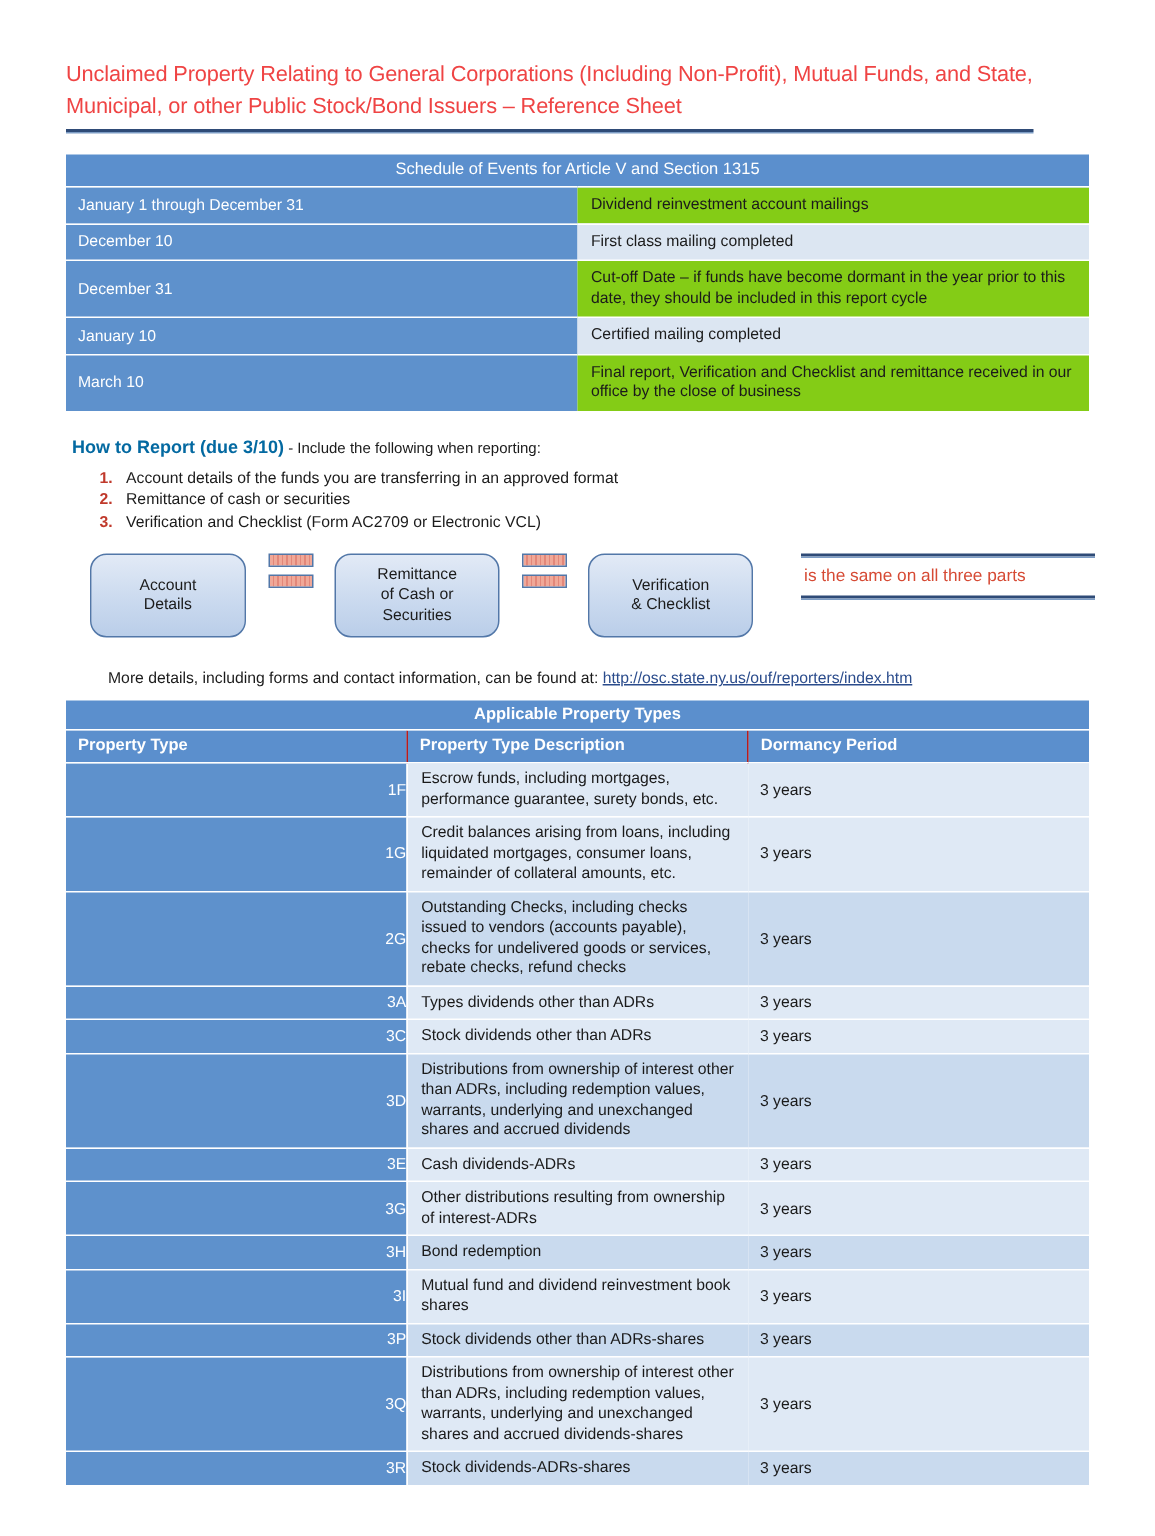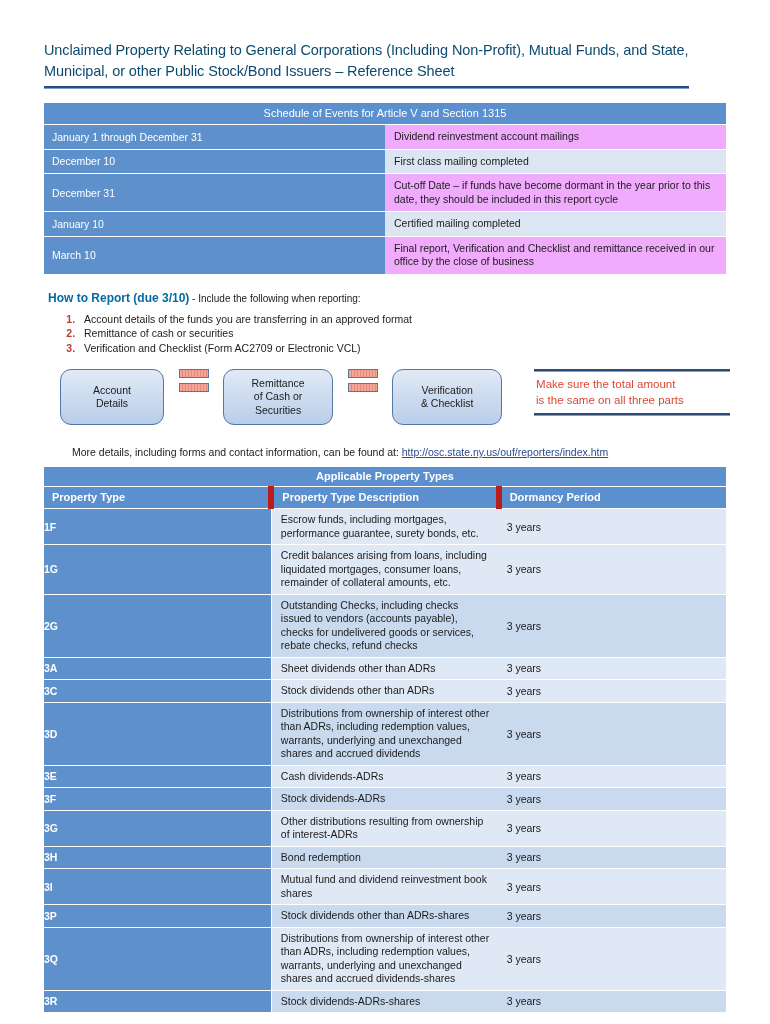--- a/index.html
+++ b/index.html
@@ -17,21 +17,21 @@
   .page {
     position: relative;
     width: 770px;
     height: 1024px;
     box-sizing: border-box;
     padding: 40px 40px 0 44px;
   }
 
   
   .doc-title {
-    color: #0c4a6e;
+    color: #ef4444;
     font-size: 14.5px;
     line-height: 21px;
     font-weight: normal;
     margin: 0;
     padding: 0 0 4px 0;
     letter-spacing: -0.1px;
   }
   .title-rule {
     height: 0;
     border-top: 2px solid #2F4B77;
@@ -65,21 +65,21 @@
     width: 205px;
   }
   table.sched td.what {
     padding: 5px 8px 5px 9px;
     color: #1b1b1b;
     vertical-align: middle;
     line-height: 13.5px;
     border-bottom: 1px solid #ffffff;
   }
   table.sched tr.alt td.what { background: #DCE6F2; }
-  table.sched tr.plain td.what { background: #f0abfc; }
+  table.sched tr.plain td.what { background: #84cc16; }
 
   
   .howto {
     margin: 16px 0 0 4px;
     font-size: 11px;
     color: #1b1b1b;
   }
   .howto .h {
     color: #0369a1;
     font-weight: bold;
@@ -185,30 +185,30 @@
     padding: 3px 0 4px 0;
     border-bottom: 1px solid #ffffff;
   }
   table.props th.hd {
     background: #5B8FCD;
     color: #ffffff;
     font-weight: bold;
     font-size: 11px;
     text-align: left;
     padding: 4px 0 5px 8px;
-    border-right: 6px solid #b91c1c;
+    border-right: 1px solid #b91c1c;
     border-bottom: 1px solid #ffffff;
   }
   table.props th.hd.c1 { width: 88px; }
   table.props th.hd.c3 { width: 112px; border-right: none; }
   table.props td.code {
     background: #5E91CC;
     color: #ffffff;
-    font-weight: bold;
-    text-align: left;
+    font-weight: normal;
+    text-align: right;
     vertical-align: middle;
     border-right: 1px solid #ffffff;
     border-bottom: 1px solid #ffffff;
     padding: 4px 0;
   }
   table.props td.desc {
     padding: 4px 8px 4px 9px;
     line-height: 13.5px;
     vertical-align: middle;
     border-bottom: 1px solid #ffffff;
@@ -295,21 +295,20 @@
     <div class="flowbox wide">
       <div>
         <div>Verification</div>
         <div>&amp; Checklist</div>
       </div>
     </div>
 
     <div class="callout">
       <div class="rule"></div>
       <div class="ctext">
-        <div>Make sure the total amount</div>
         <div>is the same on all three parts</div>
       </div>
       <div class="rule"></div>
     </div>
   </div>
 
   <div class="more">
     <span>More details, including forms and contact information, can be found at: </span><a href="#">http://osc.state.ny.us/ouf/reporters/index.htm</a>
   </div>
 
@@ -334,43 +333,38 @@
         <td class="desc">Credit balances arising from loans, including liquidated mortgages, consumer loans, remainder of collateral amounts, etc.</td>
         <td class="dorm">3 years</td>
       </tr>
       <tr class="alt">
         <td class="code">2G</td>
         <td class="desc">Outstanding Checks, including checks issued to vendors (accounts payable), checks for undelivered goods or services, rebate checks, refund checks</td>
         <td class="dorm">3 years</td>
       </tr>
       <tr class="plain">
         <td class="code">3A</td>
-        <td class="desc">Sheet dividends other than ADRs</td>
+        <td class="desc">Types dividends other than ADRs</td>
         <td class="dorm">3 years</td>
       </tr>
       <tr class="plain">
         <td class="code">3C</td>
         <td class="desc">Stock dividends other than ADRs</td>
         <td class="dorm">3 years</td>
       </tr>
       <tr class="alt">
         <td class="code">3D</td>
         <td class="desc">Distributions from ownership of interest other than ADRs, including redemption values, warrants, underlying and unexchanged shares and accrued dividends</td>
         <td class="dorm">3 years</td>
       </tr>
       <tr class="plain">
         <td class="code">3E</td>
         <td class="desc">Cash dividends-ADRs</td>
         <td class="dorm">3 years</td>
       </tr>
-      <tr class="alt">
-        <td class="code">3F</td>
-        <td class="desc">Stock dividends-ADRs</td>
-        <td class="dorm">3 years</td>
-      </tr>
       <tr class="plain">
         <td class="code">3G</td>
         <td class="desc">Other distributions resulting from ownership of interest-ADRs</td>
         <td class="dorm">3 years</td>
       </tr>
       <tr class="alt">
         <td class="code">3H</td>
         <td class="desc">Bond redemption</td>
         <td class="dorm">3 years</td>
       </tr>

